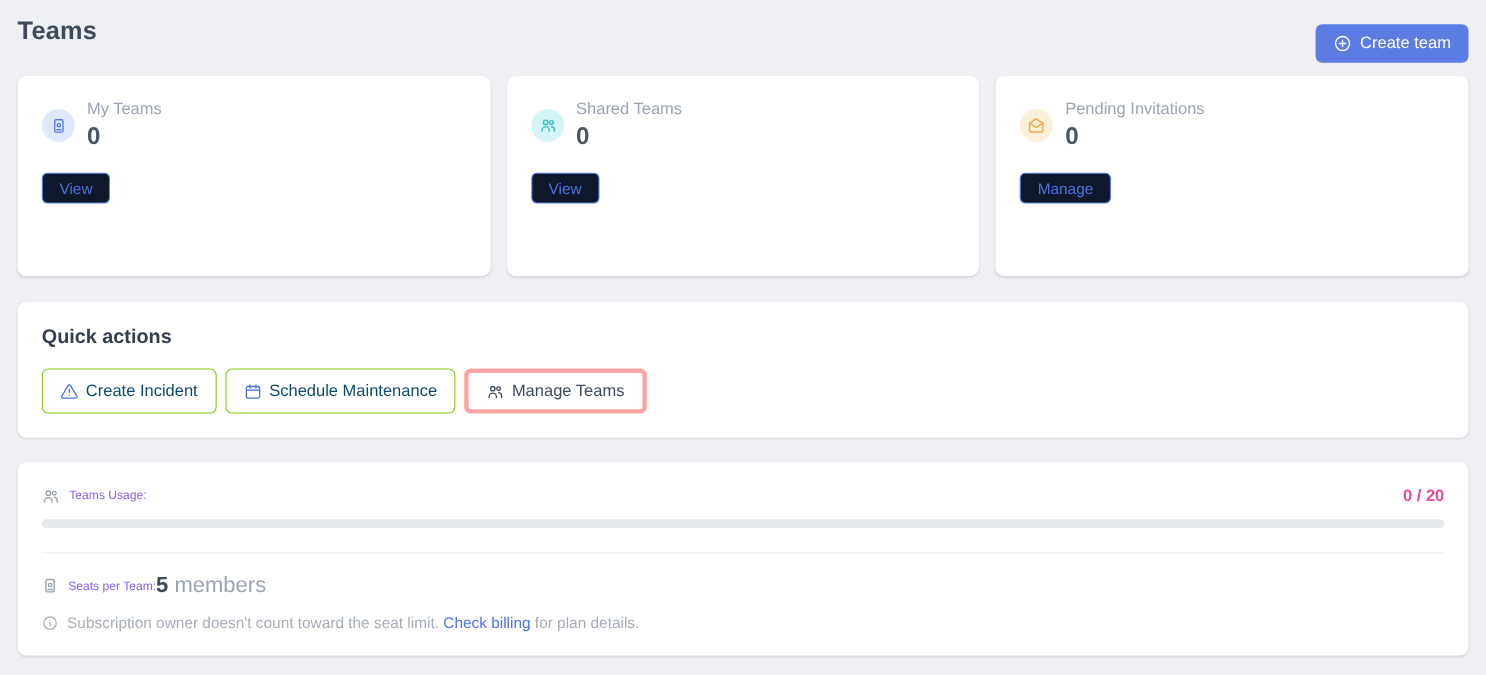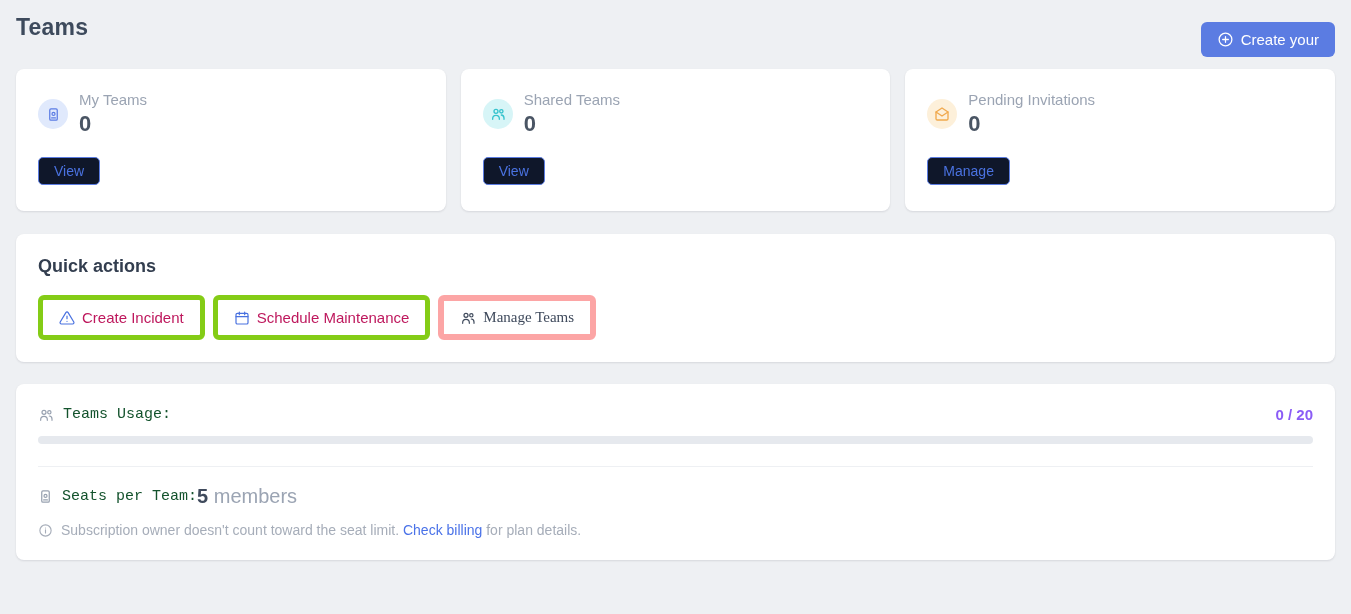--- a/index.html
+++ b/index.html
@@ -22,21 +22,21 @@
     font-family: inherit; cursor: pointer;
   }
   .btn-primary svg { display: block; }
 
   
   .stats-row { display: grid; grid-template-columns: 1fr 1fr 1fr; gap: 15px; margin-bottom: 23px; }
   .card {
     background: #fff; border-radius: 8px;
     box-shadow: 0 1px 2px rgba(16,24,40,.06), 0 1px 3px rgba(16,24,40,.05);
     padding: 22px;
-    height: 142px;
+    height: 182px;
   }
   .card-top { display: flex; align-items: center; gap: 11px; }
   .icon-circle {
     width: 30px; height: 30px; border-radius: 50%;
     display: flex; align-items: center; justify-content: center; flex: 0 0 auto;
   }
   .stat-label { font-size: 15px; color: #9ba4b3; }
   .stat-value { font-size: 22px; font-weight: 700; color: #4a5564; margin-top: 3px; }
   .btn-outline-blue {
     margin-top: 20px;
@@ -52,29 +52,29 @@
     padding: 22px;
   }
   .qa-panel { margin-bottom: 22px; }
   .qa-title { font-size: 18px; font-weight: 700; color: #333e4f; margin-bottom: 18px; }
   .qa-buttons { display: flex; gap: 8px; }
   .btn-action {
     display: inline-flex; align-items: center; gap: 7px;
     background: #fff; font-size: 15px; padding: 8px 16px; border-radius: 6px;
     font-family: inherit; cursor: pointer;
   }
-  .btn-action.blue { border: 5px solid #84cc16; color: #be185d; }
-  .btn-action.neutral { border: 6px solid #fca5a5; color: #3f4a5c; font-family: Liberation Serif, serif; }
+  .btn-action.blue { border: 1px solid #84cc16; color: #0c4a6e; }
+  .btn-action.neutral { border: 4px solid #fca5a5; color: #3f4a5c; }
   .btn-action svg { display: block; }
 
   
   .usage-row-head { display: flex; justify-content: space-between; align-items: center; }
-  .usage-label { display: flex; align-items: center; gap: 9px; font-size: 15px; color: #14532d; font-family: Liberation Mono, monospace; }
+  .usage-label { display: flex; align-items: center; gap: 9px; font-size: 11px; color: #8b5cf6; }
   .usage-label svg { display: block; }
-  .usage-value { font-size: 15px; font-weight: 700; color: #8b5cf6; }
+  .usage-value { font-size: 15px; font-weight: 700; color: #ec4899; }
   .progress-track {
     margin-top: 13px; height: 8px; border-radius: 4px; background: #e6e9ee; overflow: hidden;
   }
   .progress-fill { height: 100%; background: #5b7ce2; border-radius: 4px; width: 0; }
   .usage-block { margin-bottom: 22px; }
   .usage-divider { border: none; border-top: 1px solid #eef0f3; margin: 20px 0 18px 0; }
   .seats-row { display: flex; justify-content: flex-start; align-items: center; }
   .seats-value { font-size: 20px; color: #9ba4b3; }
   .seats-value b { color: #3f4a5c; font-weight: 700; }
   .note-row { display: flex; align-items: center; gap: 8px; margin-top: 14px; font-size: 14px; color: #a6adb9; }
@@ -90,21 +90,21 @@
     <div>
       <div class="page-title">Teams</div>
     </div>
     <button class="btn-primary">
       <span>
         <svg width="17" height="17" viewBox="0 0 24 24" fill="none" stroke="#fff" stroke-width="1.8" stroke-linecap="round">
           <circle cx="12" cy="12" r="9"></circle>
             <path d="M12 8v8M8 12h8"></path>
         </svg>
       </span>
-      <span>Create your</span>
+      <span>Create team</span>
     </button>
   </div>
 
   <div class="stats-row">
 
     <div class="card">
       <div class="card-top">
         <span class="icon-circle" style="background:#e0e9fc">
           <svg width="15" height="15" viewBox="0 0 24 24" fill="none" stroke="#5b7ce4" stroke-width="2" stroke-linecap="round" stroke-linejoin="round">
             <rect x="6" y="3" width="12" height="18" rx="2"></rect>

